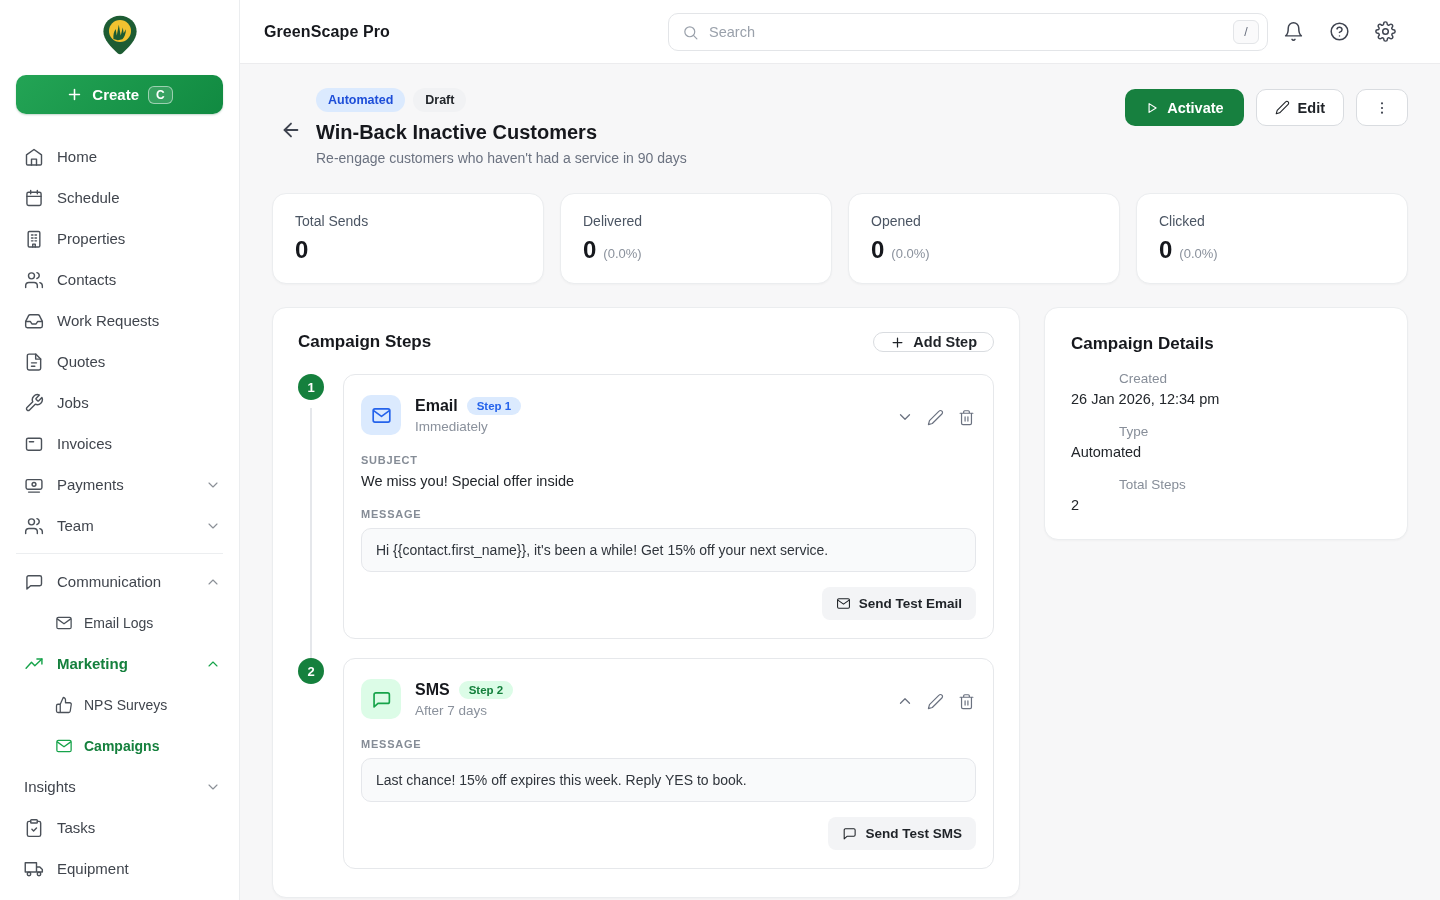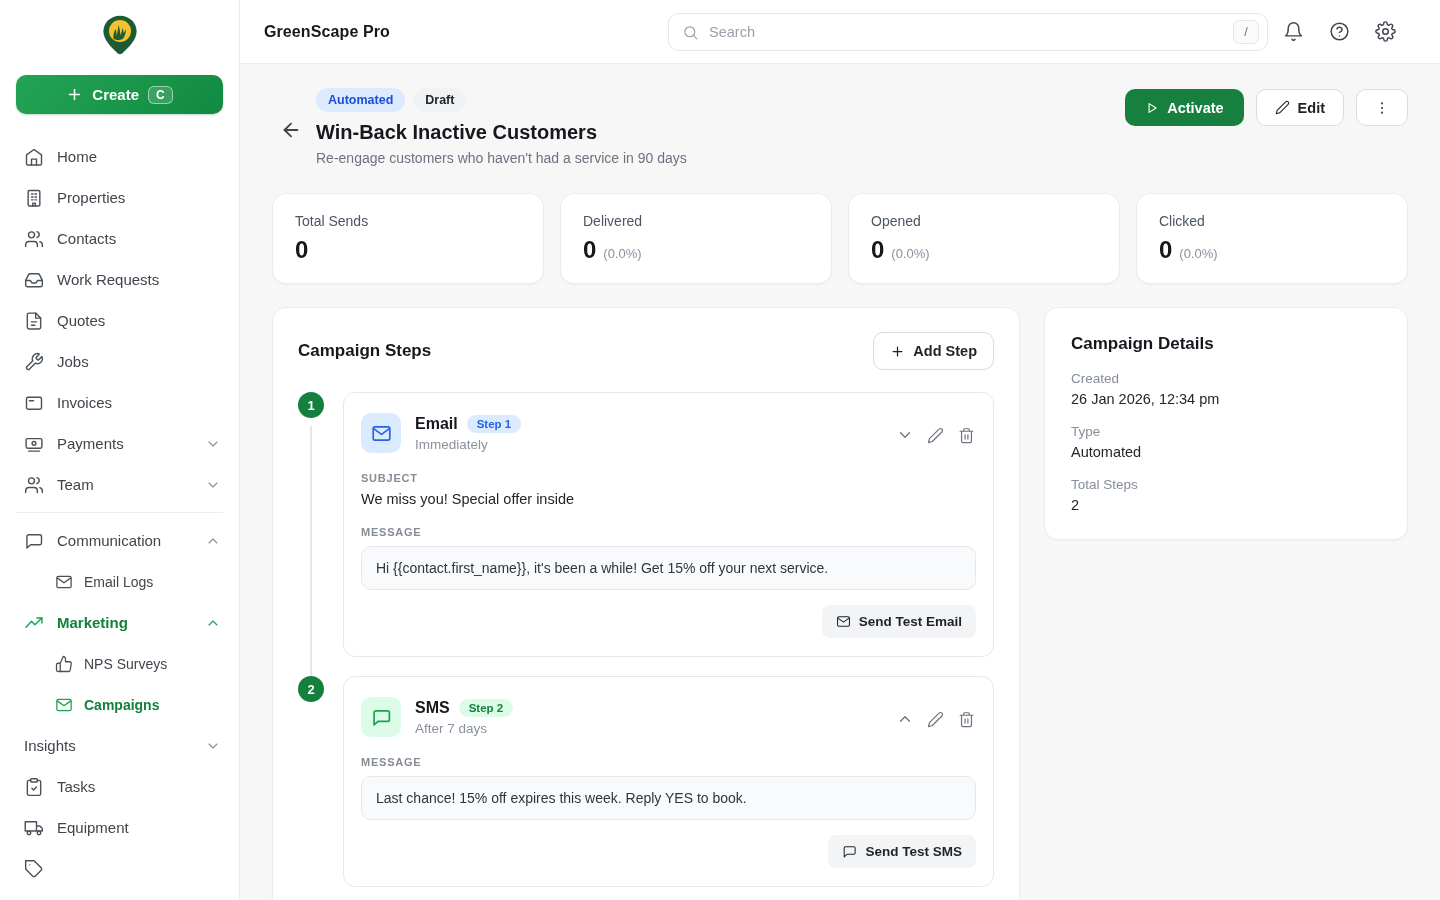--- a/index.html
+++ b/index.html
@@ -99,21 +99,21 @@
   .stat-value-row { display:flex; align-items:baseline; gap:7px; margin-top:7px; }
   .stat-value { font-size:24px; font-weight:700; color:#16181d; }
   .stat-pct { font-size:13px; color:#8a919c; }
 
   
   .columns { display:flex; gap:24px; margin-top:23px; align-items:flex-start; }
   .panel { background:#fff; border:1px solid #ebedef; border-radius:14px; box-shadow:0 1px 2px rgba(16,24,40,.03); }
   .steps-panel { flex:1; padding:24px 25px 28px; }
   .steps-head { display:flex; align-items:center; justify-content:space-between; margin-bottom:22px; }
   .panel-title { font-size:17px; font-weight:700; color:#16181d; }
-  .btn-addstep { background:#fff; border:1px solid #d9dce0; font-weight:600; padding:0 16px; height:38px; color:#1f2328; }
+  .btn-addstep { background:#fff; border:1px solid #d9dce0; font-weight:600; padding:0 16px; height:20px; color:#1f2328; }
 
   .step-row { display:flex; gap:19px; margin-bottom:19px; }
   .step-row:last-child { margin-bottom:0; }
   .step-rail { width:26px; display:flex; flex-direction:column; align-items:center; }
   .step-num {
     width:26px; height:26px; min-height:26px; border-radius:50%; background:#15803d;
     color:#fff; font-size:13px; font-weight:700; display:flex; align-items:center; justify-content:center;
   }
   .step-line { width:2px; flex:1; background:#e5e7eb; margin-top:8px; margin-bottom:-19px; }
   .step-card { flex:1; border:1px solid #e6e8eb; border-radius:12px; padding:20px 17px 18px; }
@@ -135,21 +135,21 @@
   .msg-box {
     margin-top:8px; background:#f9fafb; border:1px solid #e5e7eb; border-radius:10px;
     padding:13px 14px; font-size:14px; color:#30353c;
   }
   .test-row { display:flex; justify-content:flex-end; margin-top:15px; }
   .btn-test { background:#f3f4f6; border:none; border-radius:8px; height:33px; padding:0 14px; color:#1f2328; font-weight:600; font-size:13.5px; }
 
   
   .details-panel { width:364px; min-width:364px; padding:26px; }
   .detail-field { margin-top:17px; }
-  .detail-label { font-size:13.5px; color:#878e99; }
+  .detail-label { font-size:13.5px; color:#878e99;margin-left:48px; }
   .detail-value { font-size:14.5px; color:#22262b; margin-top:5px; }
 </style>
 </head>
 <body>
 
 <aside class="sidebar">
   <div class="logo-wrap">
     <svg width="42" height="46" viewBox="0 0 48 48">
       <path d="M24 2C34.5 2 43 9.8 43 20c0 8.8-8.6 17.9-16.2 24.8a4.2 4.2 0 0 1-5.6 0C13.6 37.9 5 28.8 5 20 5 9.8 13.5 2 24 2z" fill="#1d5c33"></path>
       <circle cx="24" cy="19.5" r="12.6" fill="#f2c230"></circle>
@@ -169,20 +169,29 @@
 
   <nav class="nav">
     <div class="nav-item">
       <span class="nav-icon ic">
           <svg width="20" height="20" viewBox="0 0 24 24">
             <path d="M3 9.5 12 3l9 6.5V20a1.5 1.5 0 0 1-1.5 1.5h-15A1.5 1.5 0 0 1 3 20z"></path>
             <path d="M9 21.5v-7h6v7"></path>
           </svg>
         </span>
       <span class="nav-label">Home</span>
+    </div>
+    <div class="nav-item">
+      <span class="nav-icon ic">
+          <svg width="20" height="20" viewBox="0 0 24 24">
+            <rect x="3.5" y="5" width="17" height="16" rx="2"></rect>
+            <path d="M8 3v4M16 3v4M3.5 10h17"></path>
+          </svg>
+        </span>
+      <span class="nav-label">Schedule</span>
     </div>
     <div class="nav-item">
       <span class="nav-icon ic">
           <svg width="20" height="20" viewBox="0 0 24 24">
             <rect x="5" y="3" width="14" height="18.5" rx="1.5"></rect>
             <path d="M9 7.2h1.8M13.2 7.2H15M9 10.7h1.8M13.2 10.7H15M9 14.2h1.8M13.2 14.2H15M10.5 21.5v-3.4h3v3.4"></path>
           </svg>
         </span>
       <span class="nav-label">Properties</span>
     </div>

